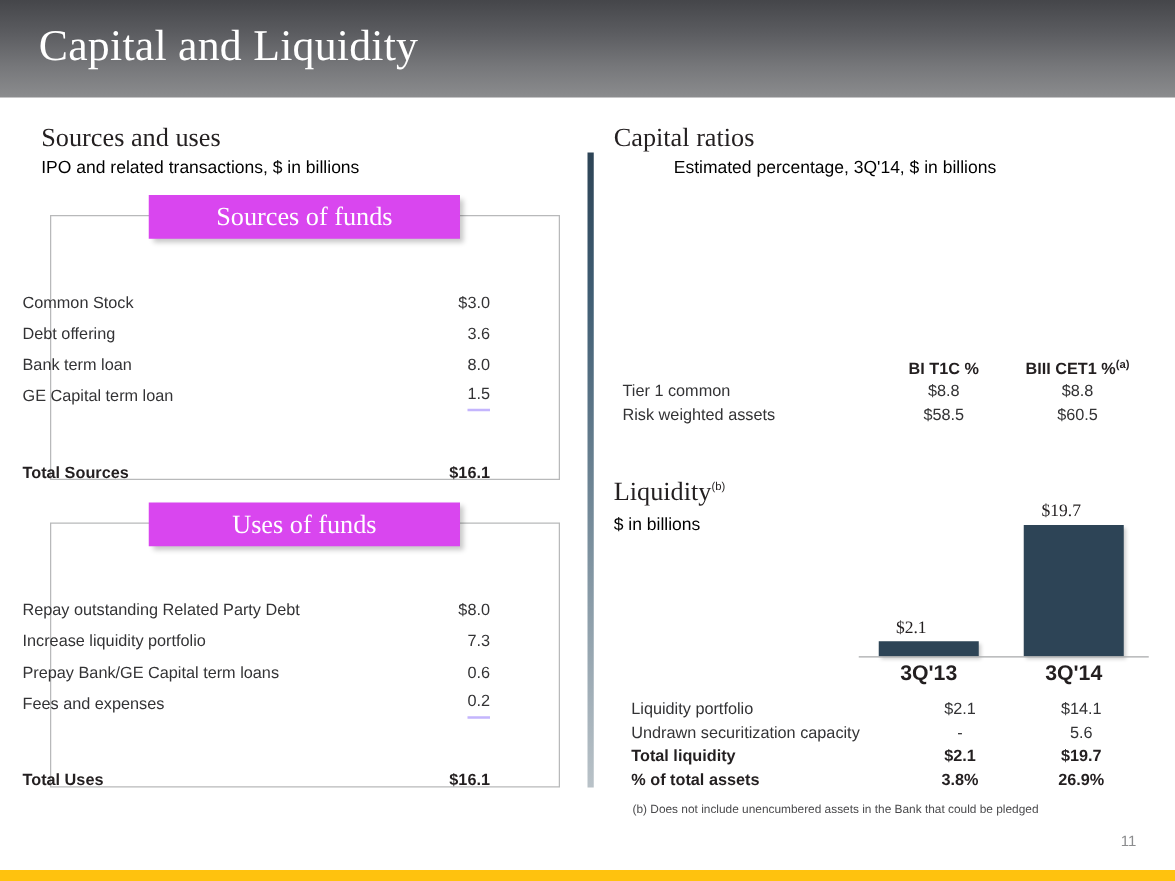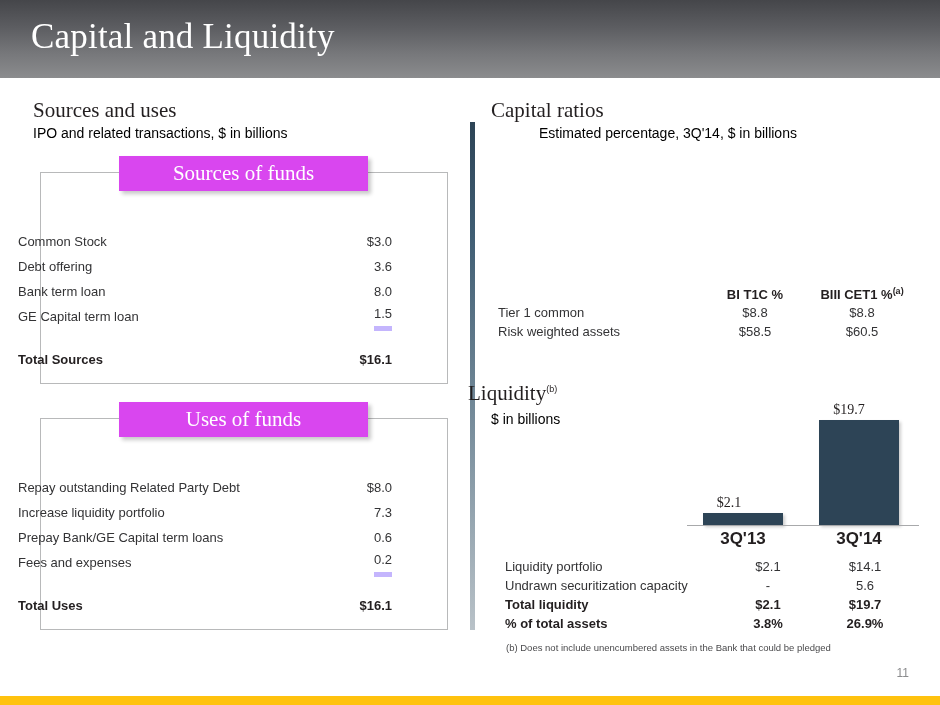--- a/index.html
+++ b/index.html
@@ -93,30 +93,30 @@
     white-space: nowrap;
   }
   .fund-rows {
     position: absolute;
     left: 18px;
     width: 374px;
   }
   .fund-row {
     display: flex;
     justify-content: space-between;
-    align-items: center;
+    align-items: flex-start;
     font-size: 13px;
     color: #333335;
     height: 25px;
     line-height: 25px;
   }
   .fund-row .lbl { white-space: nowrap; }
   .fund-row .val { white-space: nowrap; }
   .fund-row.rule .val {
-    border-bottom: 5px solid #c4b5fd;
+    border-bottom: 2px solid #c4b5fd;
     padding-bottom: 1px;
     line-height: 22px;
   }
   .fund-row.total .lbl,
   .fund-row.total .val {
     font-weight: bold;
     color: #231f20;
     margin-top: 36px;
   }
 
@@ -321,21 +321,21 @@
     </tr>
     <tr>
       <td class="lbl">Risk weighted assets</td>
       <td class="num">$58.5</td>
       <td class="num">$60.5</td>
     </tr>
   </tbody>
     </table>
 
 
-  <div class="sec-heading" style="left:468px; top:381px;">
+  <div class="sec-heading" style="left:491px; top:381px;">
     <span>Liquidity</span><span class="sup-mark">(b)</span>
   </div>
   <div class="sec-sub" style="left:491px; top:411px;">$ in billions</div>
 
   <div class="chart" style="left:491px; top:400px; width:430px; height:130px;">
 
     <div class="bar-label" style="left:198px; top:95px; width:80px;">$2.1</div>
     <div class="bar" style="left:212px; top:113px; width:80px; height:12px;"></div>
 
     <div class="bar-label" style="left:318px; top:2px; width:80px;">$19.7</div>

